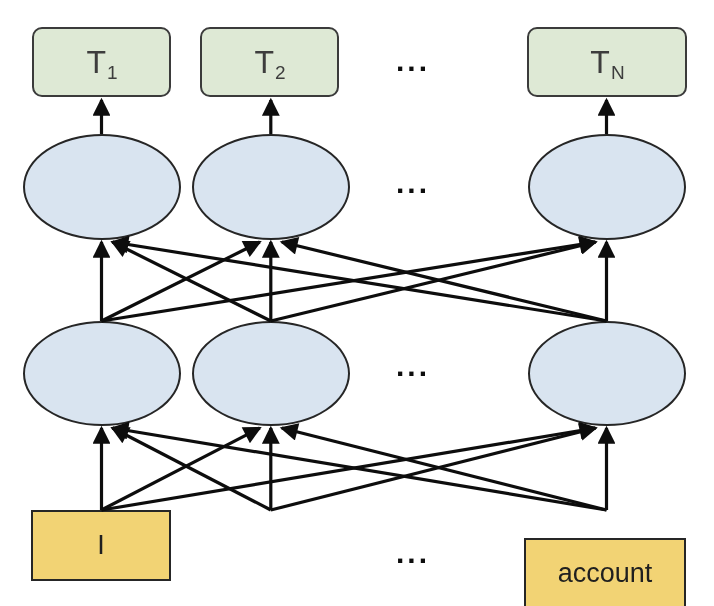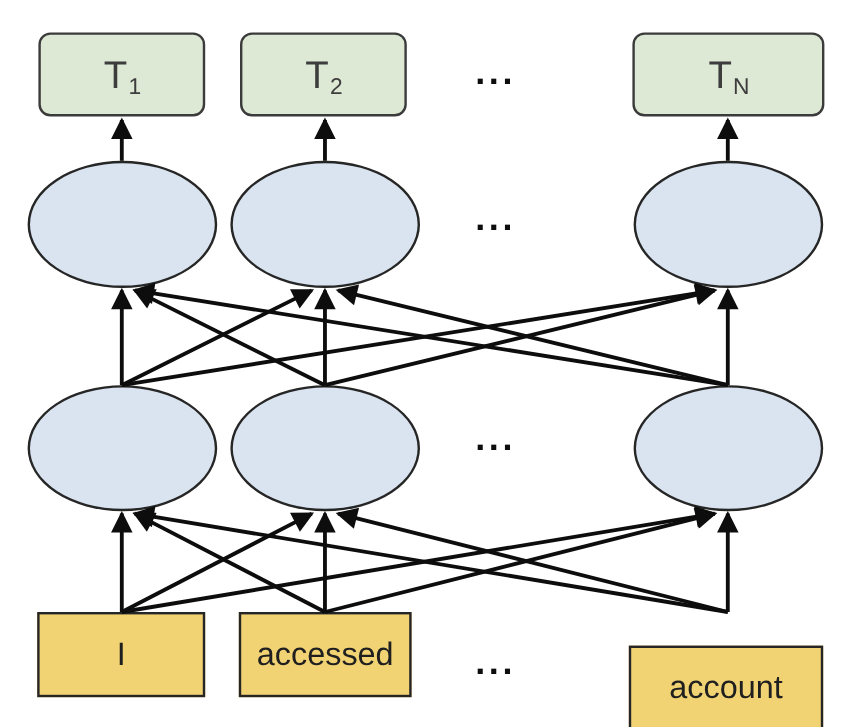--- a/index.html
+++ b/index.html
@@ -91,23 +91,20 @@
   <div class="node ellipse" style="left:528px; top:134px; width:158px; height:106px;"></div>
 
   <div class="node ellipse" style="left:23px; top:321px; width:158px; height:105px;"></div>
   <div class="node ellipse" style="left:192px; top:321px; width:158px; height:105px;"></div>
   <div class="dots" style="left:383px; top:351px;">...</div>
   <div class="node ellipse" style="left:528px; top:321px; width:158px; height:105px;"></div>
 
   <div class="node wbox" style="left:31px; top:510px; width:140px; height:71px;">
     <span>I</span>
   </div>
-  <div class="node wbox" style="left:199px; top:510px; width:144px; height:71px;">
-    <span>accessed</span>
-  </div>
   <div class="dots" style="left:383px; top:538px;">...</div>
   <div class="node wbox" style="left:524px; top:538px; width:162px; height:71px;">
     <span>account</span>
   </div>
 
   <svg id="edges" width="714" height="606" viewBox="0 0 714 606">
     <defs>
       <marker id="ah" viewBox="0 0 10 10" refX="8.8" refY="5" markerWidth="7" markerHeight="5.6" orient="auto">
         <path d="M 0 0 L 10 5 L 0 10 Z"></path>
       </marker>

